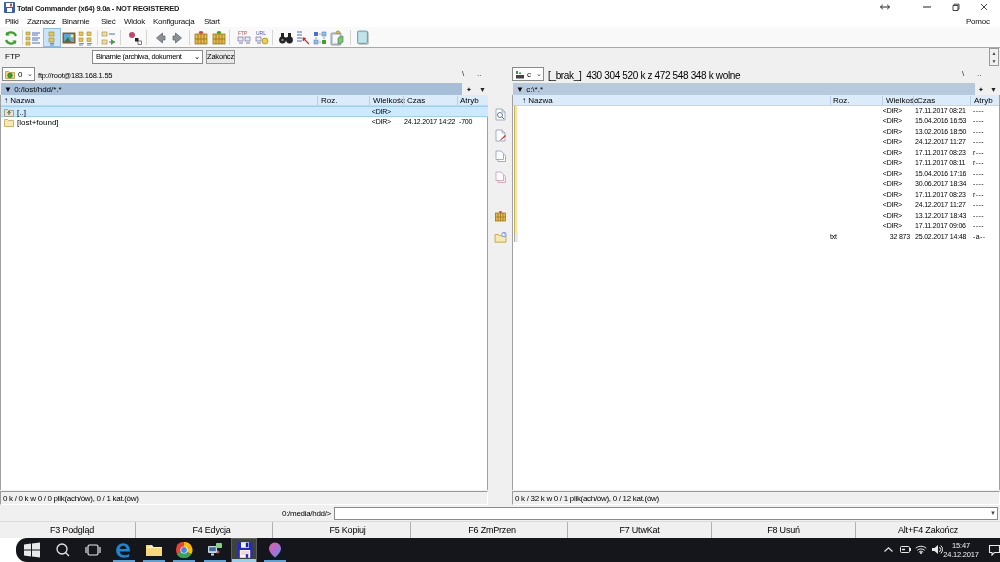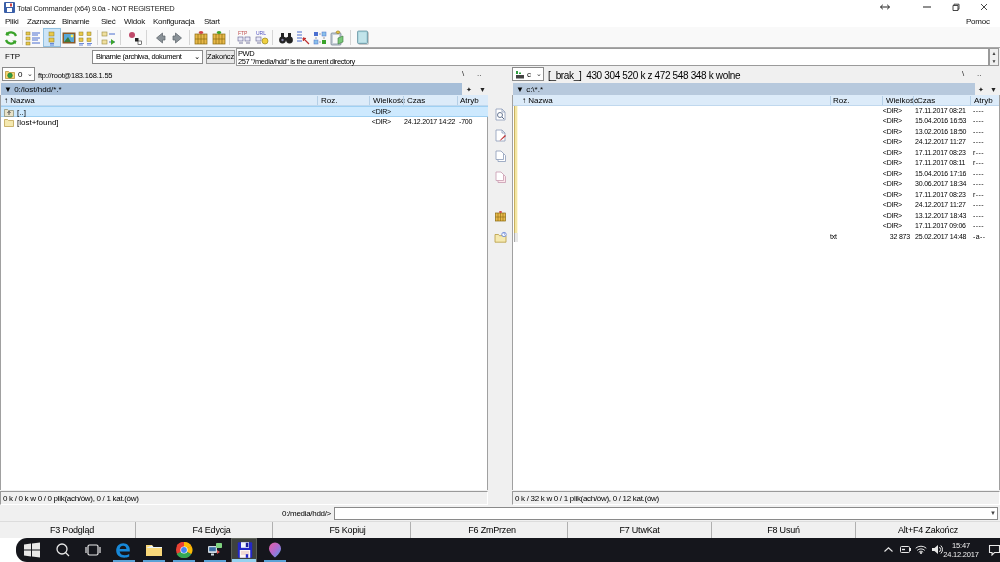--- a/index.html
+++ b/index.html
@@ -1,21 +1,21 @@
 <!DOCTYPE html>
 <html><head>
 <meta charset="utf-8">
 <style>
 * { margin:0; padding:0; box-sizing:border-box; }
 html,body { width:1000px; height:562px; overflow:hidden; }
 body { font-family:"Liberation Sans", sans-serif; font-size:8px; color:#000; background:#fff; position:relative; }
 .abs { position:absolute; }
 
 #titlebar { left:0; top:0; width:1000px; height:14px; background:#ffffff; }
-#title-text { left:17px; top:3.5px; font-size:7.5px; color:#1a1a1a; letter-spacing:-0.25px; }
+#title-text { left:17px; top:3.5px; font-size:7.5px; color:#1a1a1a; letter-spacing:-0.25px;font-weight:bold; }
 
 #menubar { left:0; top:14px; width:1000px; height:13px; background:#ffffff; }
 .menuitem { position:absolute; top:3px; font-size:8px; color:#111; letter-spacing:-0.25px; }
 
 #toolbar { left:0; top:27px; width:1000px; height:21px; background:#f9f9f9; border-bottom:1px solid #a8a8a8; }
 .tsep { position:absolute; top:3px; width:1px; height:15px; background:#d5d5d5; }
 .ticon { position:absolute; top:3px; width:16px; height:16px; }
 
 #ftprow { left:0; top:48px; width:1000px; height:18px; background:#f0f0f0; }
 #ftpcombo { left:92px; top:2px; width:111px; height:14px; background:#fff; border:1px solid #8a8a8a; font-size:7.5px; letter-spacing:-0.35px; line-height:12px; padding-left:3px; white-space:nowrap; overflow:hidden; }
@@ -203,21 +203,20 @@
         <rect x="3.8" y="2.3" width="7.4" height="10" fill="#c2e4ea"></rect>
       </svg>
     </div>
 </div>
 
 <div class="abs" id="ftprow">
   <div class="abs" style="left:5px;top:4px;font-size:8px">FTP</div>
   <div class="abs" style="left:37px;top:22px;font-size:8px;letter-spacing:-0.2px">Tryb przesyłania</div>
   <div class="abs" id="ftpcombo">Binarnie (archiwa, dokument&nbsp;&nbsp;<span style="float:right;margin-right:2px">⌄</span></div>
   <div class="abs" id="rozlacz">Zakończ</div>
-  <div class="abs" id="pwdbox">PWD<br>257 "/media/hdd" is the current directory</div>
   <div class="abs" id="pwdscroll">
     <div style="font-size:5px;text-align:center;line-height:8px;color:#444">▲<br>▼</div>
   </div>
 </div>
 
 <div class="abs" id="driverow">
   <div class="drivecombo" style="left:2px;width:33px;">
     <svg class="abs" style="left:2px;top:2px" width="10" height="9" viewBox="0 0 10 9">
         <path d="M0.5 1.5 h3 l1 1 h5 v6 h-9 z" fill="#f7d673" stroke="#b08a28" stroke-width="0.7"></path>
         <circle cx="5" cy="5.5" r="2.4" fill="#2f9e40" stroke="#1d6b2a" stroke-width="0.5"></circle>

